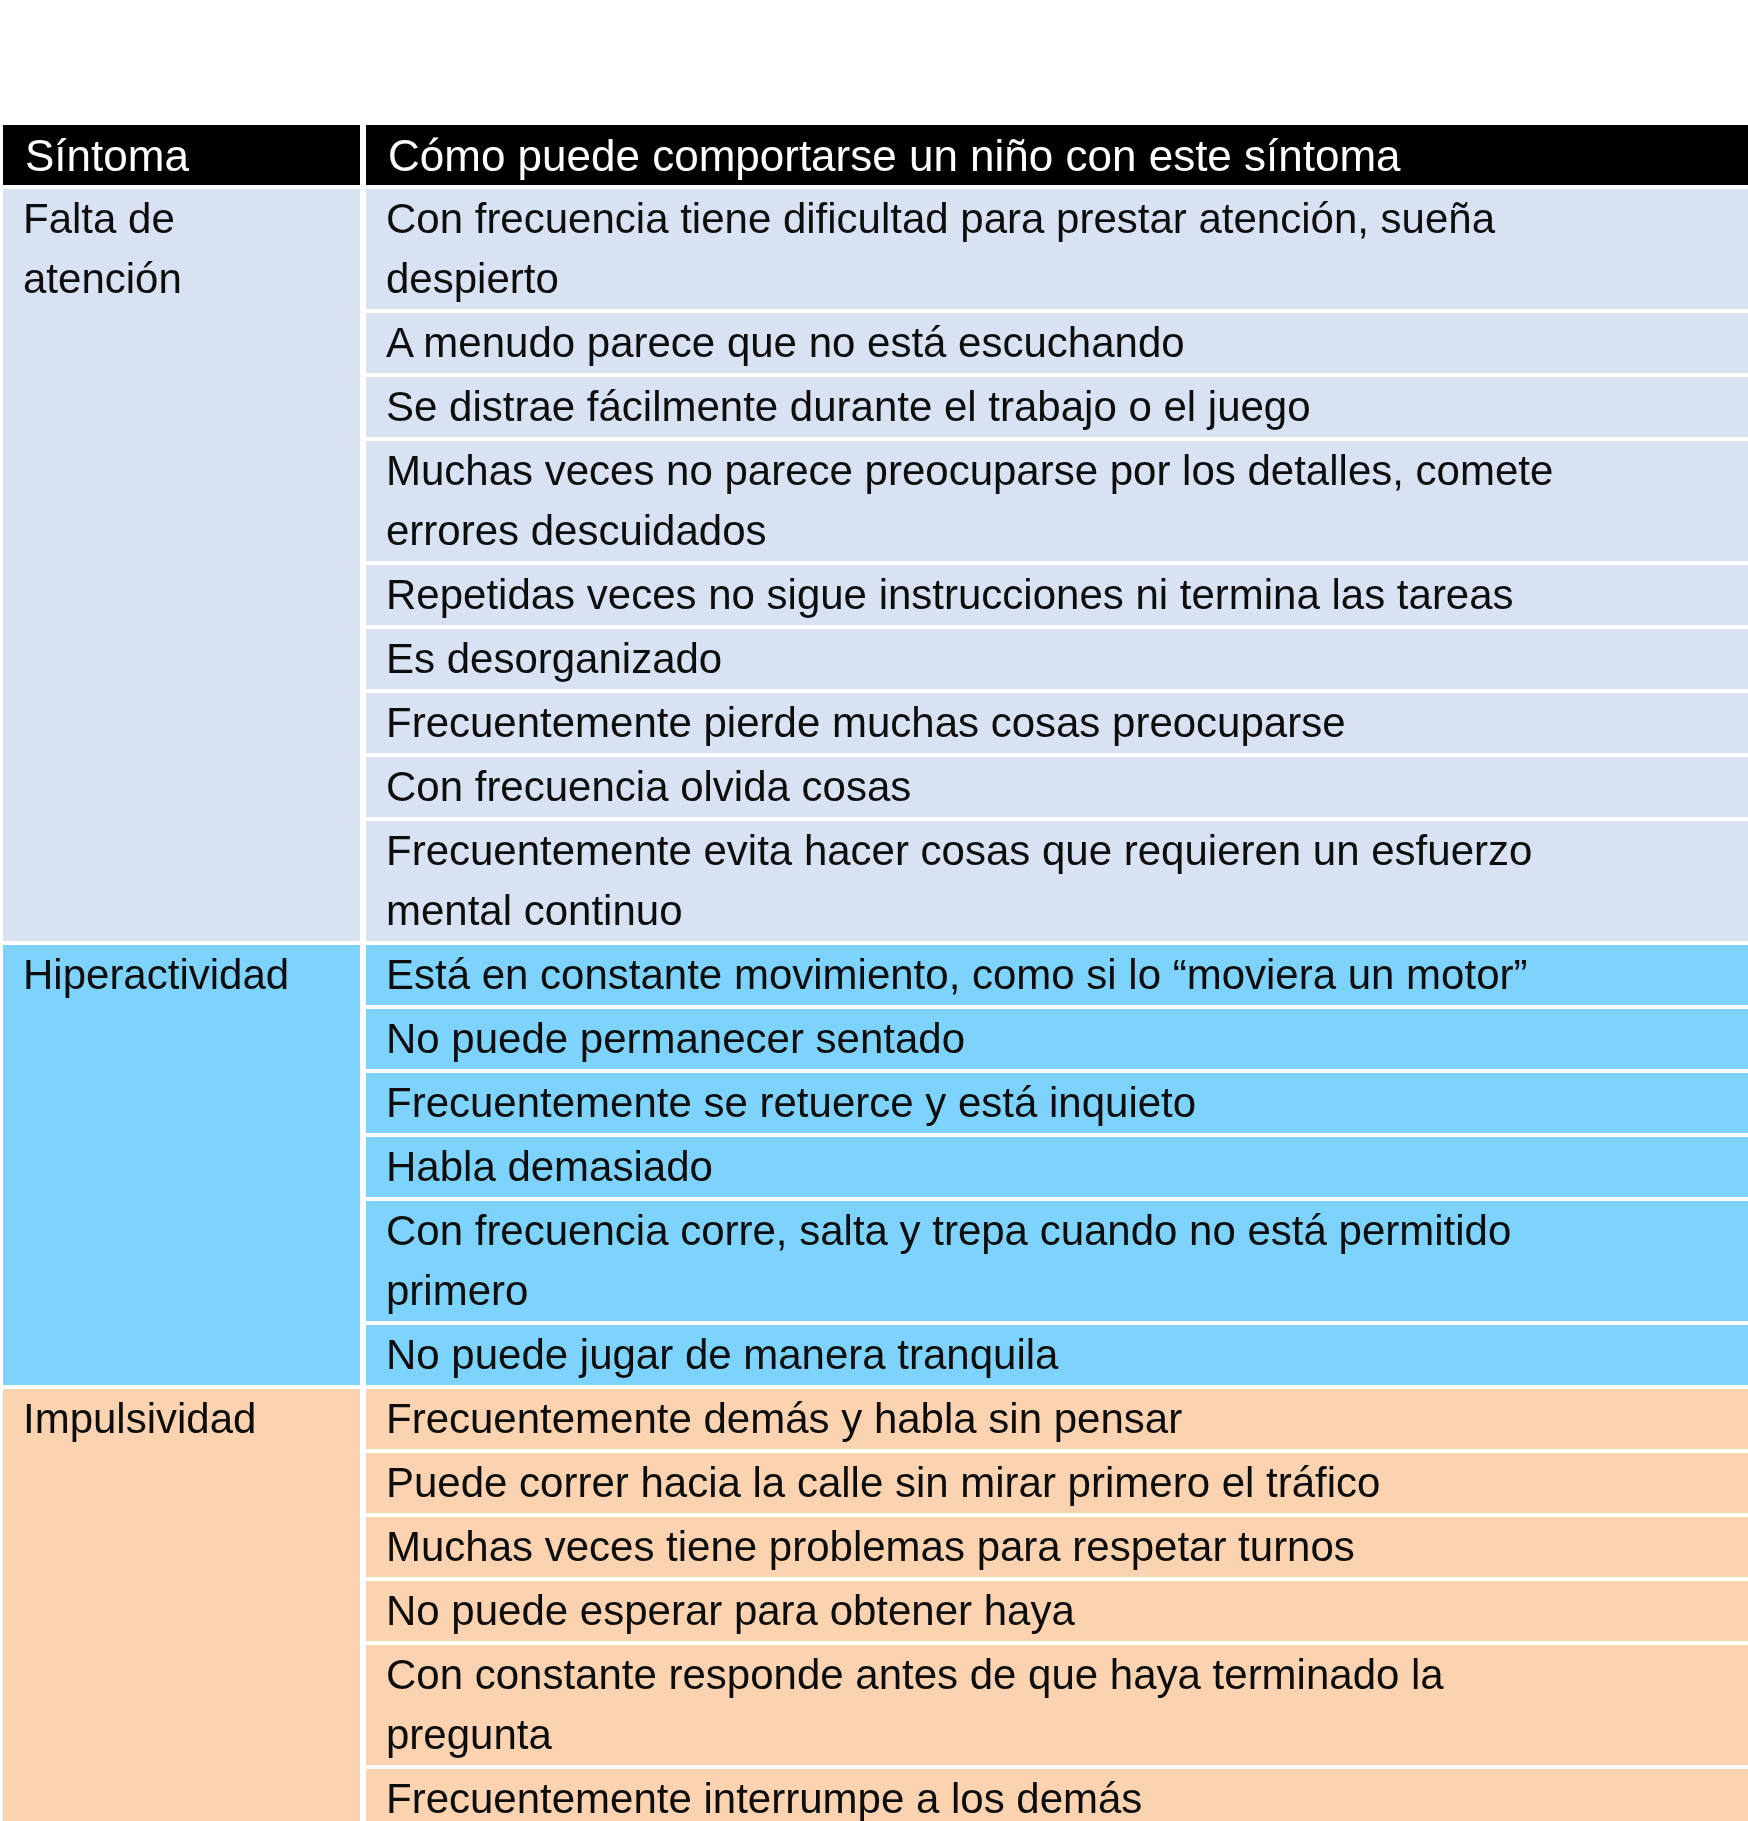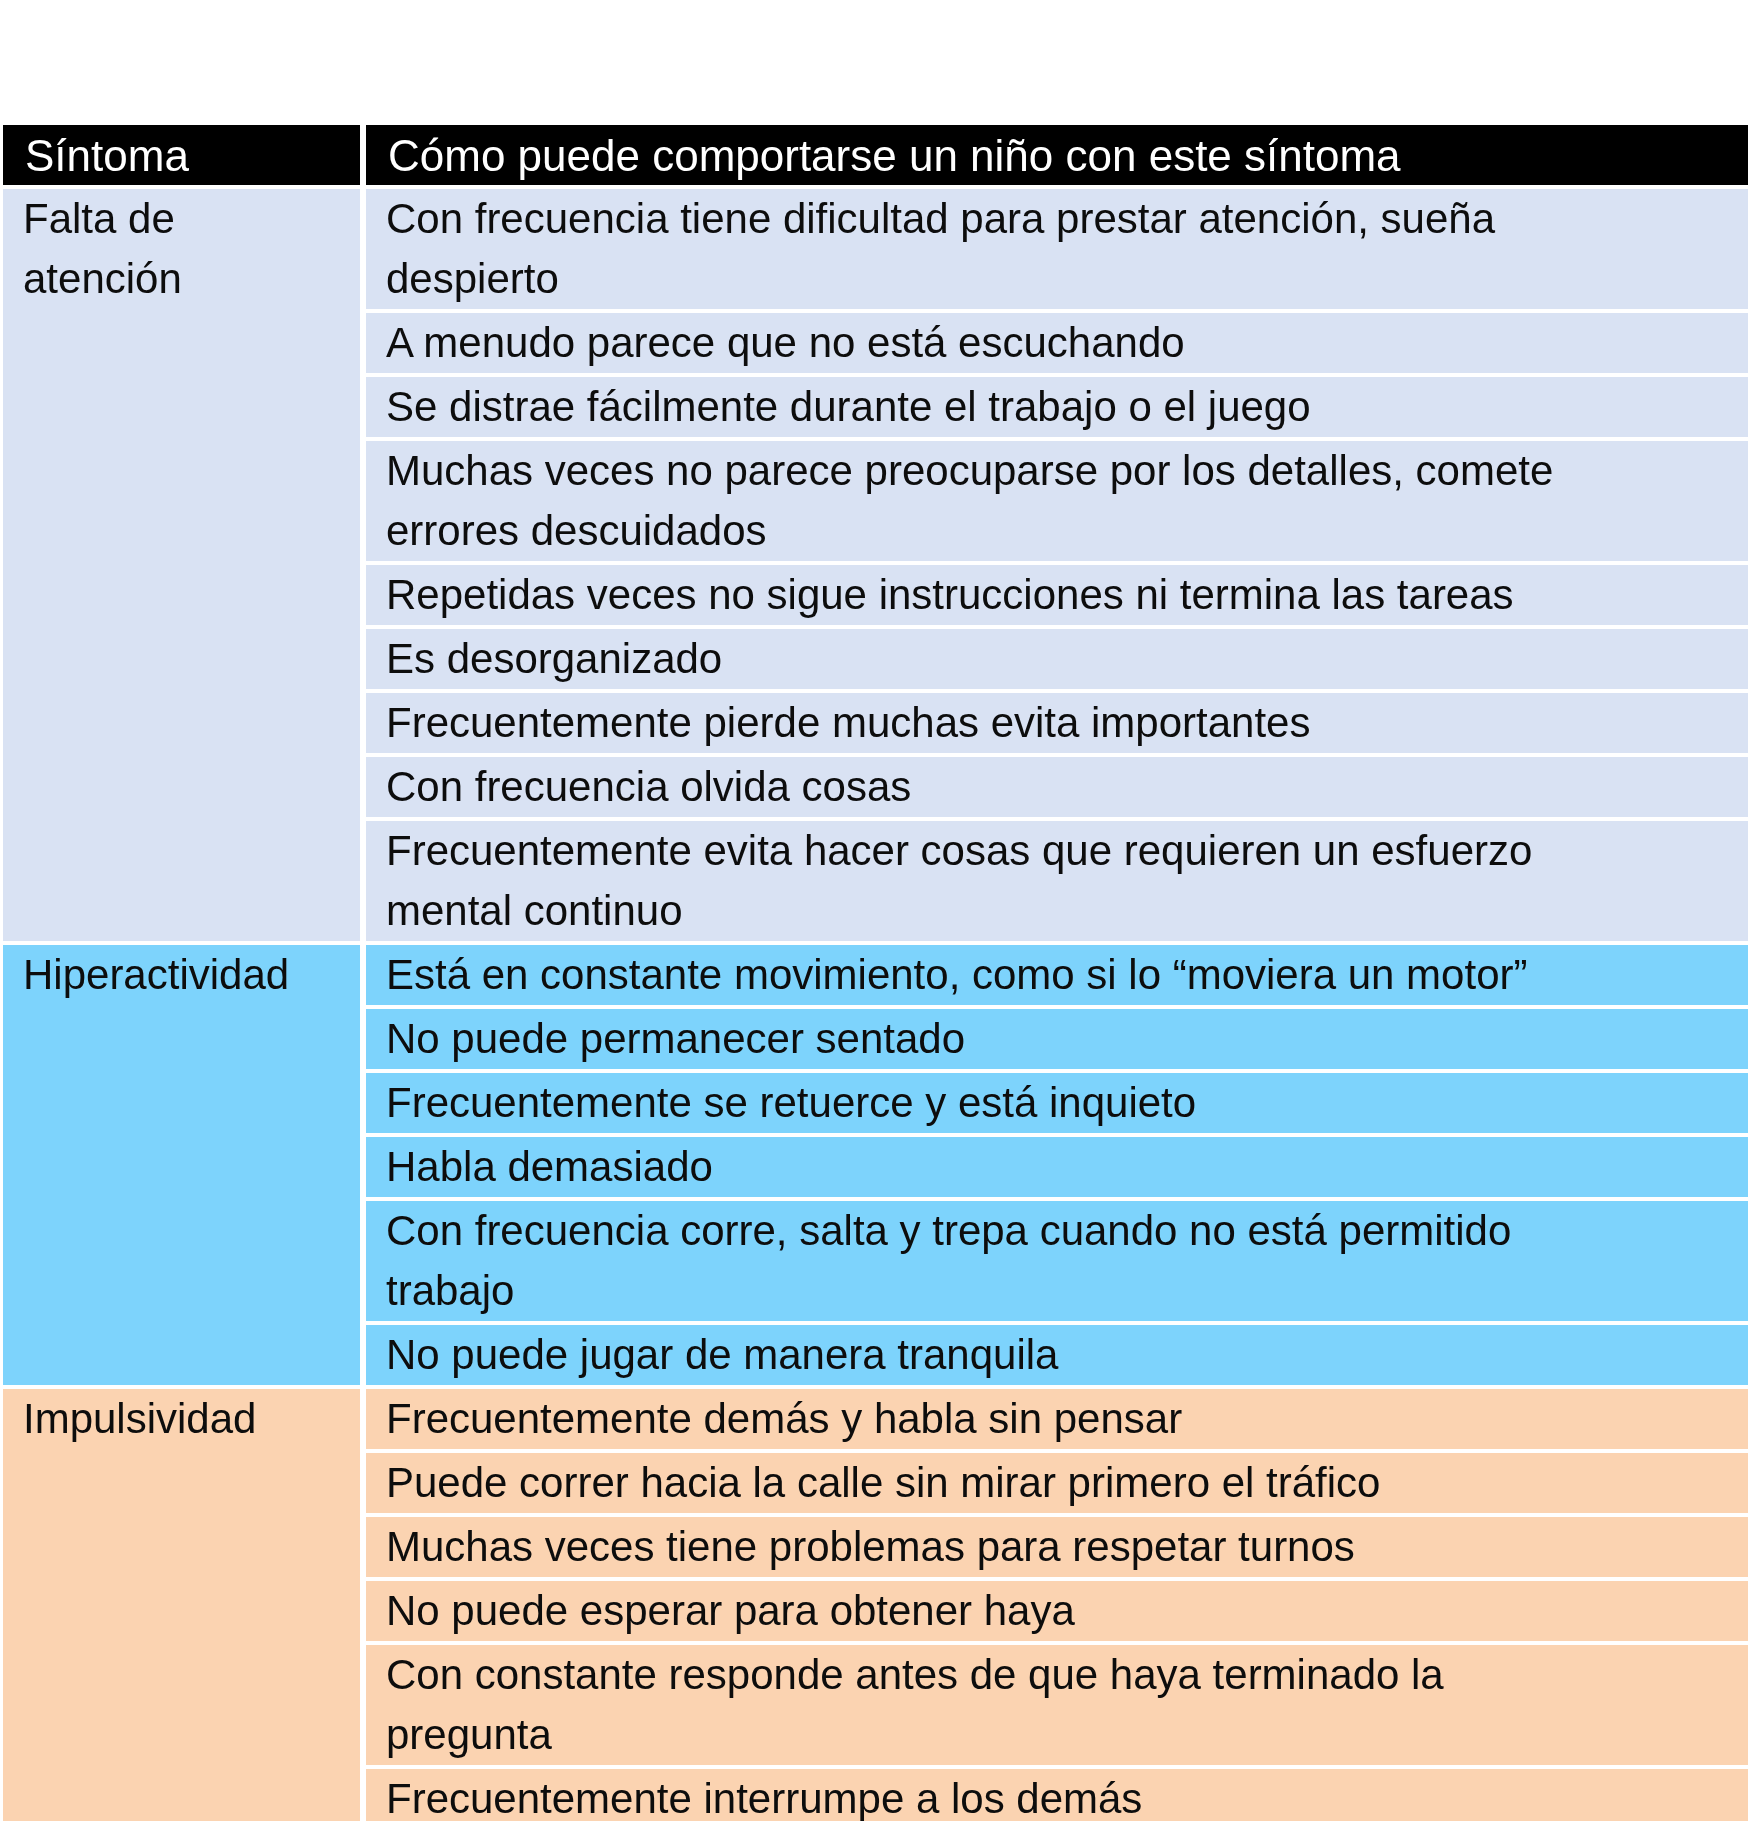--- a/index.html
+++ b/index.html
@@ -102,21 +102,21 @@
           <td class="beh">Muchas veces no parece preocuparse por los detalles, comete
 errores descuidados</td>
         </tr>
       <tr>
           <td class="beh">Repetidas veces no sigue instrucciones ni termina las tareas</td>
         </tr>
       <tr>
           <td class="beh">Es desorganizado</td>
         </tr>
       <tr>
-          <td class="beh">Frecuentemente pierde muchas evita importantes</td>
+          <td class="beh">Frecuentemente pierde muchas cosas preocuparse</td>
         </tr>
       <tr>
           <td class="beh">Con frecuencia olvida cosas</td>
         </tr>
       <tr>
           <td class="beh">Frecuentemente evita hacer cosas que requieren un esfuerzo
 mental continuo</td>
         </tr>
     </tbody>
 
@@ -129,21 +129,21 @@
           <td class="beh">No puede permanecer sentado</td>
         </tr>
       <tr>
           <td class="beh">Frecuentemente se retuerce y está inquieto</td>
         </tr>
       <tr>
           <td class="beh">Habla demasiado</td>
         </tr>
       <tr>
           <td class="beh">Con frecuencia corre, salta y trepa cuando no está permitido
-trabajo</td>
+primero</td>
         </tr>
       <tr>
           <td class="beh">No puede jugar de manera tranquila</td>
         </tr>
     </tbody>
 
     <tbody class="sec-impulse">
       <tr>
         <td class="sym" rowspan="6">Impulsividad</td>
         <td class="beh">Frecuentemente demás y habla sin pensar</td>

